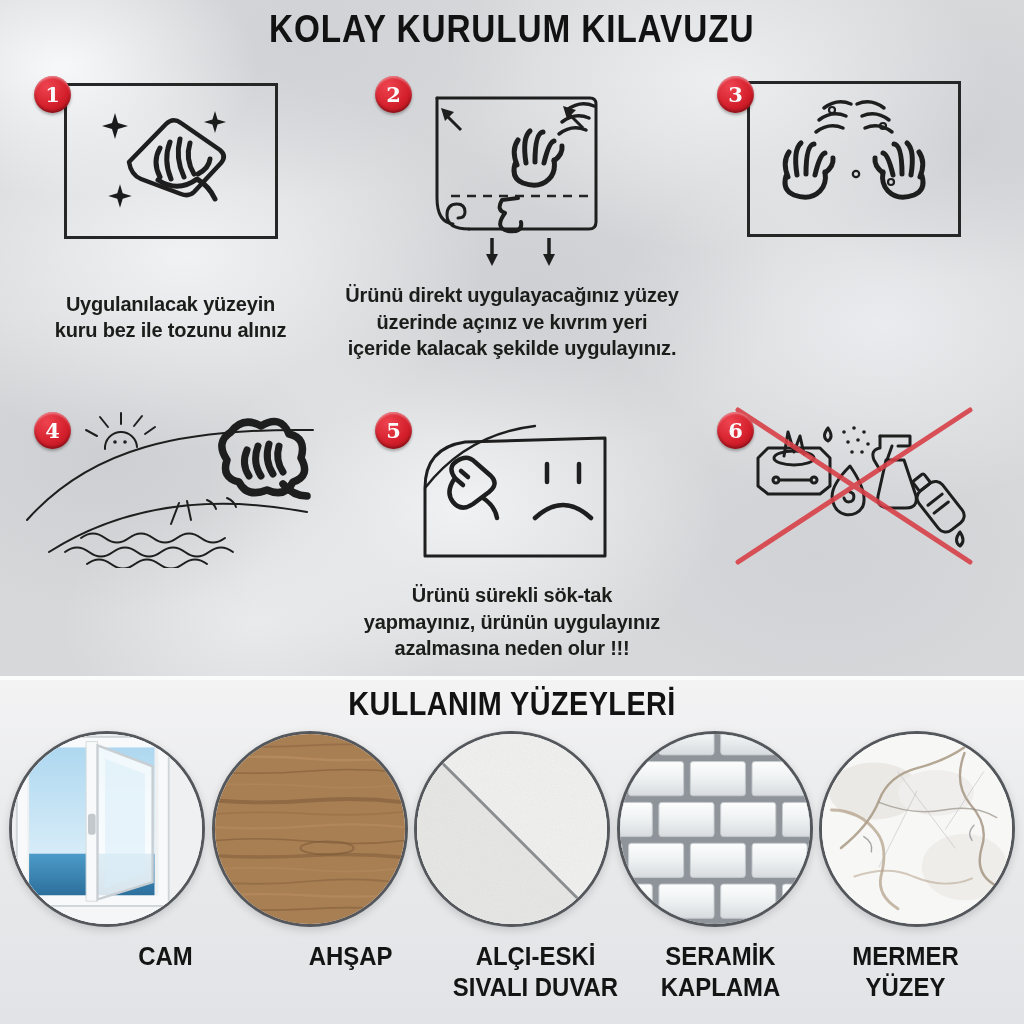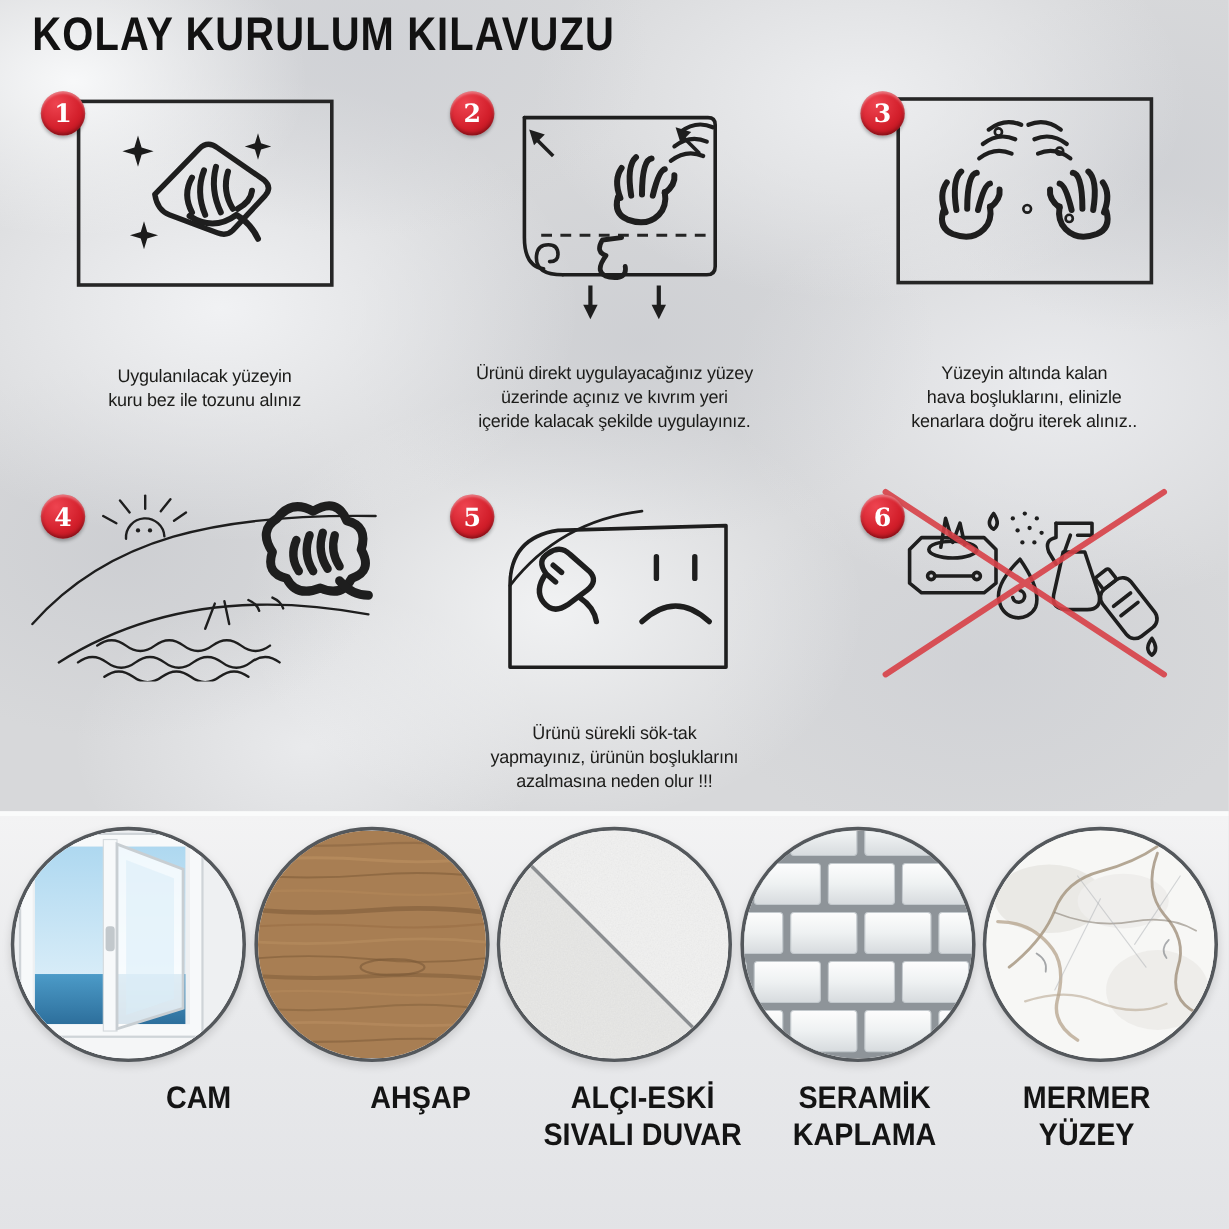--- a/index.html
+++ b/index.html
@@ -14,34 +14,34 @@
       radial-gradient(360px 240px at 30% 6%, rgba(205,207,212,.7), transparent 65%),
       radial-gradient(420px 260px at 70% 12%, rgba(241,242,244,.85), transparent 65%),
       radial-gradient(300px 220px at 94% 20%, rgba(202,204,209,.6), transparent 65%),
       radial-gradient(460px 300px at 18% 38%, rgba(245,246,248,.85), transparent 65%),
       radial-gradient(380px 260px at 52% 42%, rgba(199,201,206,.55), transparent 65%),
       radial-gradient(420px 280px at 86% 48%, rgba(241,242,245,.75), transparent 65%),
       radial-gradient(340px 240px at 10% 68%, rgba(196,198,203,.5), transparent 65%),
       radial-gradient(400px 280px at 45% 75%, rgba(247,248,249,.8), transparent 65%),
       radial-gradient(360px 240px at 80% 82%, rgba(203,205,210,.55), transparent 65%),
       radial-gradient(300px 200px at 25% 92%, rgba(241,242,244,.7), transparent 65%);}
-  .main-title{position:absolute;top:8px;left:0;width:1024px;}
+  .main-title{position:absolute;top:8px;left:0;width:1024px;text-align:center;}
   .main-title span{display:inline-block;font-size:37px;font-weight:bold;color:#121212;
     letter-spacing:1px;transform:scale(.9,1.06);white-space:nowrap;}
 
   .steps{position:absolute;top:62px;left:0;width:1024px;height:612px;display:grid;
     grid-template-columns:341px 342px 341px;grid-template-rows:336px 276px;}
   .step{position:relative;display:flex;flex-direction:column;align-items:center;}
   .badge{position:absolute;left:34px;top:14px;width:37px;height:37px;border-radius:50%;
     background:radial-gradient(circle at 35% 28%, #ee4450, #d31f2b 58%, #a60e17);
     color:#fff;font-family:"DejaVu Serif",serif;font-weight:bold;font-size:21px;
     display:flex;align-items:center;justify-content:center;
     box-shadow:0 2px 3px rgba(0,0,0,.3), inset 0 2px 2px rgba(255,255,255,.35), inset 0 -2px 3px rgba(0,0,0,.3);}
   .art{flex:0 0 auto;}
-  .caption{margin-top:auto;text-align:center;font-weight:normal;font-size:15px;line-height:1.33;
+  .caption{margin-top:auto;text-align:center;font-weight:bold;font-size:20px;line-height:1.33;
     color:#1c1c1a;white-space:pre-line;letter-spacing:-.2px;}
   .cap-a{margin-bottom:54px;} .cap-b{margin-bottom:36px;} .cap-c{margin-bottom:30px;} .cap-d{margin-bottom:12px;}
 
   
   .bottom{position:absolute;top:676px;left:0;width:1024px;height:348px;
     border-top:4px solid #fafbfb;
     background:linear-gradient(180deg,#f3f3f4 0%,#e9eaec 45%,#e2e3e6 100%);}
   .surfaces-title{text-align:center;margin-top:5px;}
   .surfaces-title span{display:inline-block;font-size:32px;font-weight:bold;color:#121212;
     letter-spacing:.5px;transform:scale(.9,1.05);white-space:nowrap;}
@@ -141,23 +141,20 @@
           <use href="#arcs" transform="translate(70,26)"></use>
           <use href="#hand" transform="translate(182,52) scale(-1,1)"></use>
           <use href="#arcs" transform="translate(146,26) scale(-1,1)"></use>
           <g class="ln" stroke-width="2.2">
             <circle cx="86" cy="30" r="3"></circle>
             <circle cx="137" cy="46" r="3"></circle>
             <circle cx="110" cy="94" r="3.2"></circle>
             <circle cx="145" cy="102" r="3"></circle>
           </g>
         </svg>
-        <div class="caption cap-b">Yüzeyin altında kalan
-hava boşluklarını, elinizle
-kenarlara doğru iterek alınız..</div>
       </div>
 
       <div class="step">
         <div class="badge">4</div>
         <svg class="art" width="300" height="168" viewBox="0 0 300 168" style="margin-top:2px">
           <g class="ln" stroke-width="2">
             <path d="M6,120 C70,48 160,28 292,30"></path>
             <path d="M84,49 A16,16 0 0 1 116,47"></path>
             <line x1="100" y1="24" x2="100" y2="13"></line>
               <line x1="87" y1="27" x2="79" y2="17"></line>
@@ -199,21 +196,21 @@
               <path d="M13,25 l7,6"></path>
             <path d="M40,44 q12,8 14,20"></path>
           </g>
           <g class="ln" stroke-width="4.5">
             <line x1="150" y1="46" x2="150" y2="64"></line>
             <line x1="182" y1="46" x2="182" y2="64"></line>
             <path d="M138,100 Q166,74 194,100"></path>
           </g>
         </svg>
         <div class="caption cap-d">Ürünü sürekli sök-tak
-yapmayınız, ürünün boşluklarını
+yapmayınız, ürünün uygulayınız
 azalmasına neden olur !!!</div>
       </div>
 
       <div class="step">
         <div class="badge">6</div>
         <svg class="art" width="244" height="172" viewBox="0 0 244 172" style="margin-top:4px">
           <g class="ln" stroke-width="3">
             <path d="M26,56 L36,46 H88 L98,56 V84 L88,92 H36 L26,84 Z"></path>
             <ellipse cx="62" cy="56" rx="20" ry="7"></ellipse>
             <path d="M52,54 L56,30 L62,50 L68,34 L72,52"></path>
@@ -249,20 +246,23 @@
             <line x1="6" y1="8" x2="238" y2="160"></line>
             <line x1="238" y1="8" x2="6" y2="160"></line>
           </g>
         </svg>
       </div>
 
     </div>
   </div>
 
   <div class="bottom">
+    <div class="surfaces-title">
+      <span>KULLANIM YÜZEYLERİ</span>
+    </div>
 
     <div class="circles">
 
       <div class="circle">
         <svg viewBox="0 0 200 200">
           <defs>
             <linearGradient id="sky" x1="0" y1="0" x2="0" y2="1">
               <stop offset="0" stop-color="#aed8f0"></stop>
                 <stop offset="1" stop-color="#e7f4fb"></stop>
             </linearGradient>

